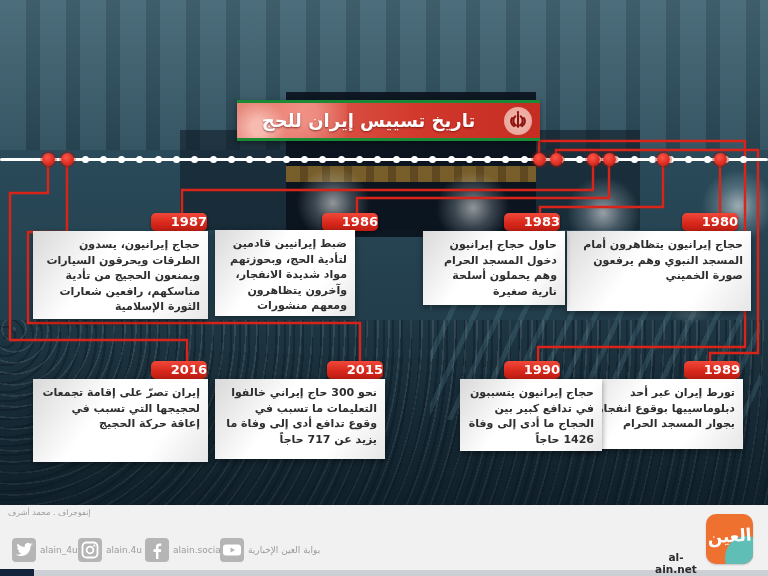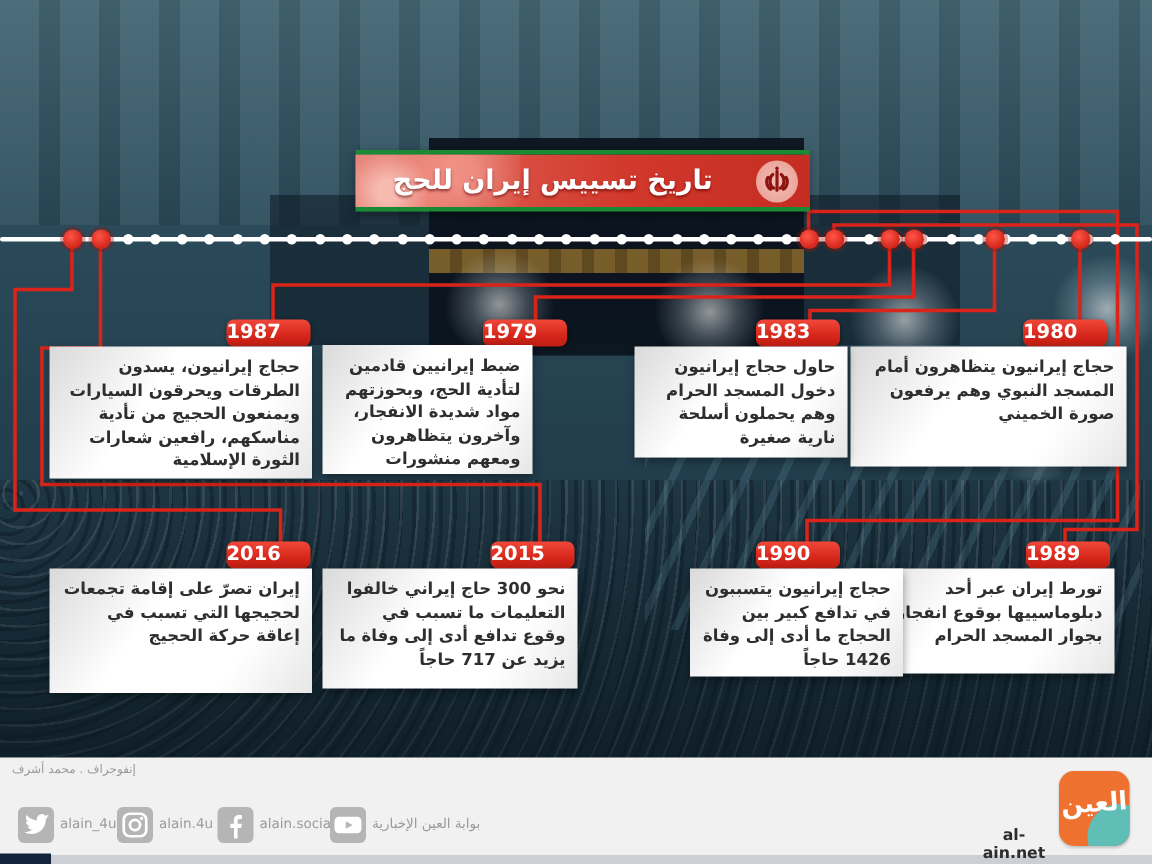--- a/index.html
+++ b/index.html
@@ -38,21 +38,21 @@
     background:radial-gradient(circle at 20% 70%,rgba(255,205,195,.8) 0 8%,rgba(255,160,150,.35) 30%,rgba(255,255,255,0) 70%),
                radial-gradient(circle at 65% 30%,rgba(255,190,180,.5) 0 12%,rgba(255,255,255,0) 60%);}
   .banner .title-text{position:absolute;right:48px;left:8px;top:0;height:35px;line-height:35px;
     color:#fff;font-size:18px;font-weight:bold;text-align:center;direction:rtl;
     text-shadow:0 1px 2px rgba(90,0,0,.6);white-space:nowrap;}
   .emblem-circle{position:absolute;right:8px;top:4px;width:28px;height:28px;border-radius:50%;
     background:radial-gradient(circle,#f3bdb4,#e89d92);}
   
   svg.connectors{position:absolute;left:0;top:0;}
   
-  .badge{position:absolute;height:18px;line-height:18px;text-align:left;
+  .badge{position:absolute;height:18px;line-height:18px;text-align:right;
     color:#fff;font-weight:bold;font-size:13px;border-radius:5px;
     background:linear-gradient(180deg,#f0483a 0%,#d6261a 60%,#c01e13 100%);
     box-shadow:0 1px 3px rgba(0,0,0,.45);}
   .card{position:absolute;box-sizing:border-box;padding:6px 8px;overflow:hidden;
     background:linear-gradient(125deg,#d9d9d9 0%,#ffffff 38%,#ffffff 72%,#e6e6e6 100%);
     box-shadow:0 2px 6px rgba(0,0,0,.4);
     direction:rtl;text-align:right;color:#2e2e2e;font-weight:bold;font-size:11px;line-height:1.42;}
   
   .footer{left:0;top:505px;width:768px;height:71px;background:#f1f1f1;}
   .footer-bottom{left:0;top:570px;width:768px;height:6px;background:#ccd0d5;}
@@ -162,21 +162,21 @@
     </div>
     <div class="title-text">تاريخ تسييس إيران للحج</div>
   </div>
 
   <div class="badge" style="left:682px;top:213px;width:56px;">1980</div>
   <div class="card" style="left:567px;top:231px;width:184px;height:80px;">حجاج إيرانيون يتظاهرون أمام المسجد النبوي وهم يرفعون صورة الخميني</div>
 
   <div class="badge" style="left:504px;top:213px;width:56px;">1983</div>
   <div class="card" style="left:423px;top:231px;width:142px;height:74px;">حاول حجاج إيرانيون دخول المسجد الحرام وهم يحملون أسلحة نارية صغيرة</div>
 
-  <div class="badge" style="left:322px;top:213px;width:56px;">1979</div>
+  <div class="badge" style="left:322px;top:213px;width:56px;">1986</div>
   <div class="card" style="left:215px;top:230px;width:140px;height:86px;">ضبط إيرانيين قادمين لتأدية الحج، وبحوزتهم مواد شديدة الانفجار، وآخرون يتظاهرون ومعهم منشورات دعائية</div>
 
   <div class="badge" style="left:151px;top:213px;width:56px;">1987</div>
   <div class="card" style="left:33px;top:231px;width:175px;height:88px;">حجاج إيرانيون، يسدون الطرقات ويحرقون السيارات ويمنعون الحجيج من تأدية مناسكهم، رافعين شعارات الثورة الإسلامية</div>
 
   <div class="badge" style="left:684px;top:361px;width:56px;">1989</div>
   <div class="card" style="left:567px;top:379px;width:176px;height:70px;">تورط إيران عبر أحد دبلوماسييها بوقوع انفجارين بجوار المسجد الحرام</div>
 
   <div class="badge" style="left:504px;top:361px;width:56px;">1990</div>
   <div class="card" style="left:423px;top:379px;width:142px;height:72px;margin-left:37px;">حجاج إيرانيون يتسببون في تدافع كبير بين الحجاج ما أدى إلى وفاة 1426 حاجاً</div>

